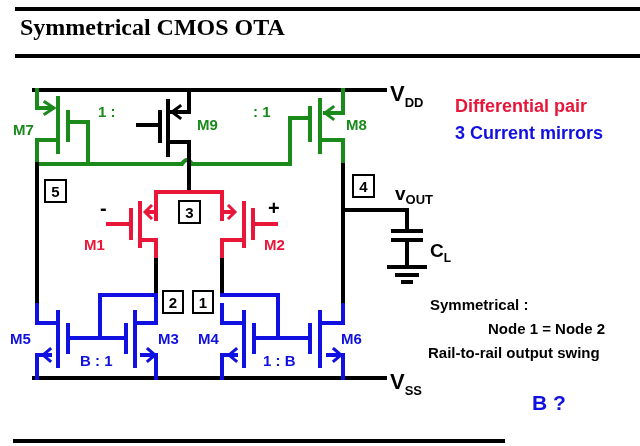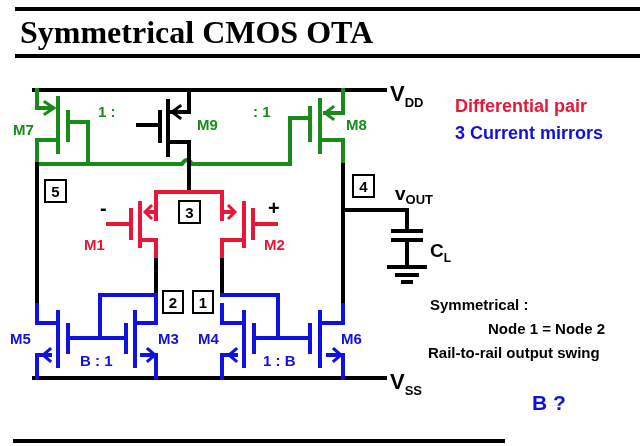--- a/index.html
+++ b/index.html
@@ -1,19 +1,19 @@
 <!DOCTYPE html>
 <html><head>
 <meta charset="utf-8">
 <style>
   html, body { margin: 0; padding: 0; background: #ffffff; }
   body { width: 640px; height: 446px; position: relative; overflow: hidden; }
   .title {
     position: absolute; left: 20px; top: 14px;
-    font-family: "Liberation Serif", serif; font-weight: bold; font-size: 32px; color: #000; text-align: right;
+    font-family: "Liberation Serif", serif; font-weight: bold; font-size: 24px; color: #000; text-align: right;
   }
   .rule { position: absolute; left: 15px; height: 4px; background: #000; }
   svg { position: absolute; left: 0; top: 0; }
   .lbl { font-family: "Liberation Sans", sans-serif; font-weight: bold; }
 </style>
 </head>
 <body>
 
 <div class="rule" style="top:7px;width:625px;"></div>
 <div class="title">Symmetrical CMOS OTA</div>

